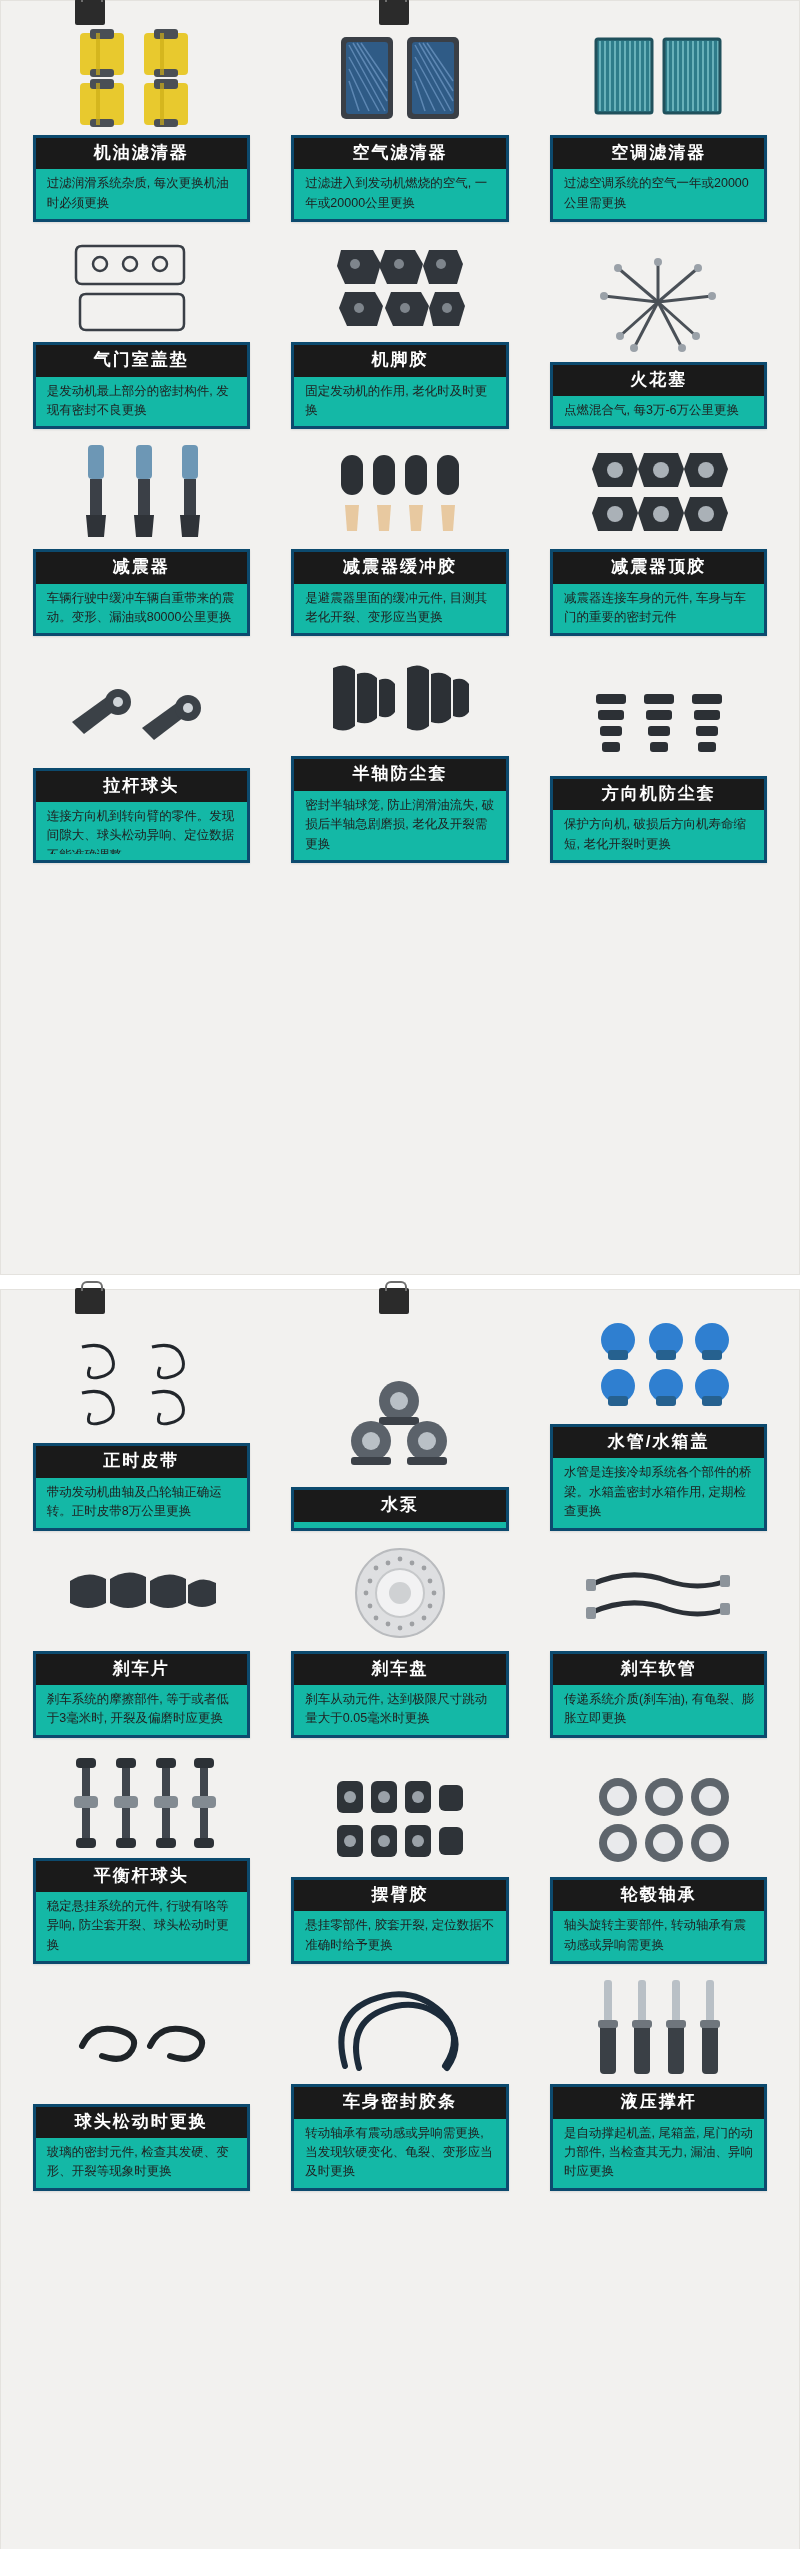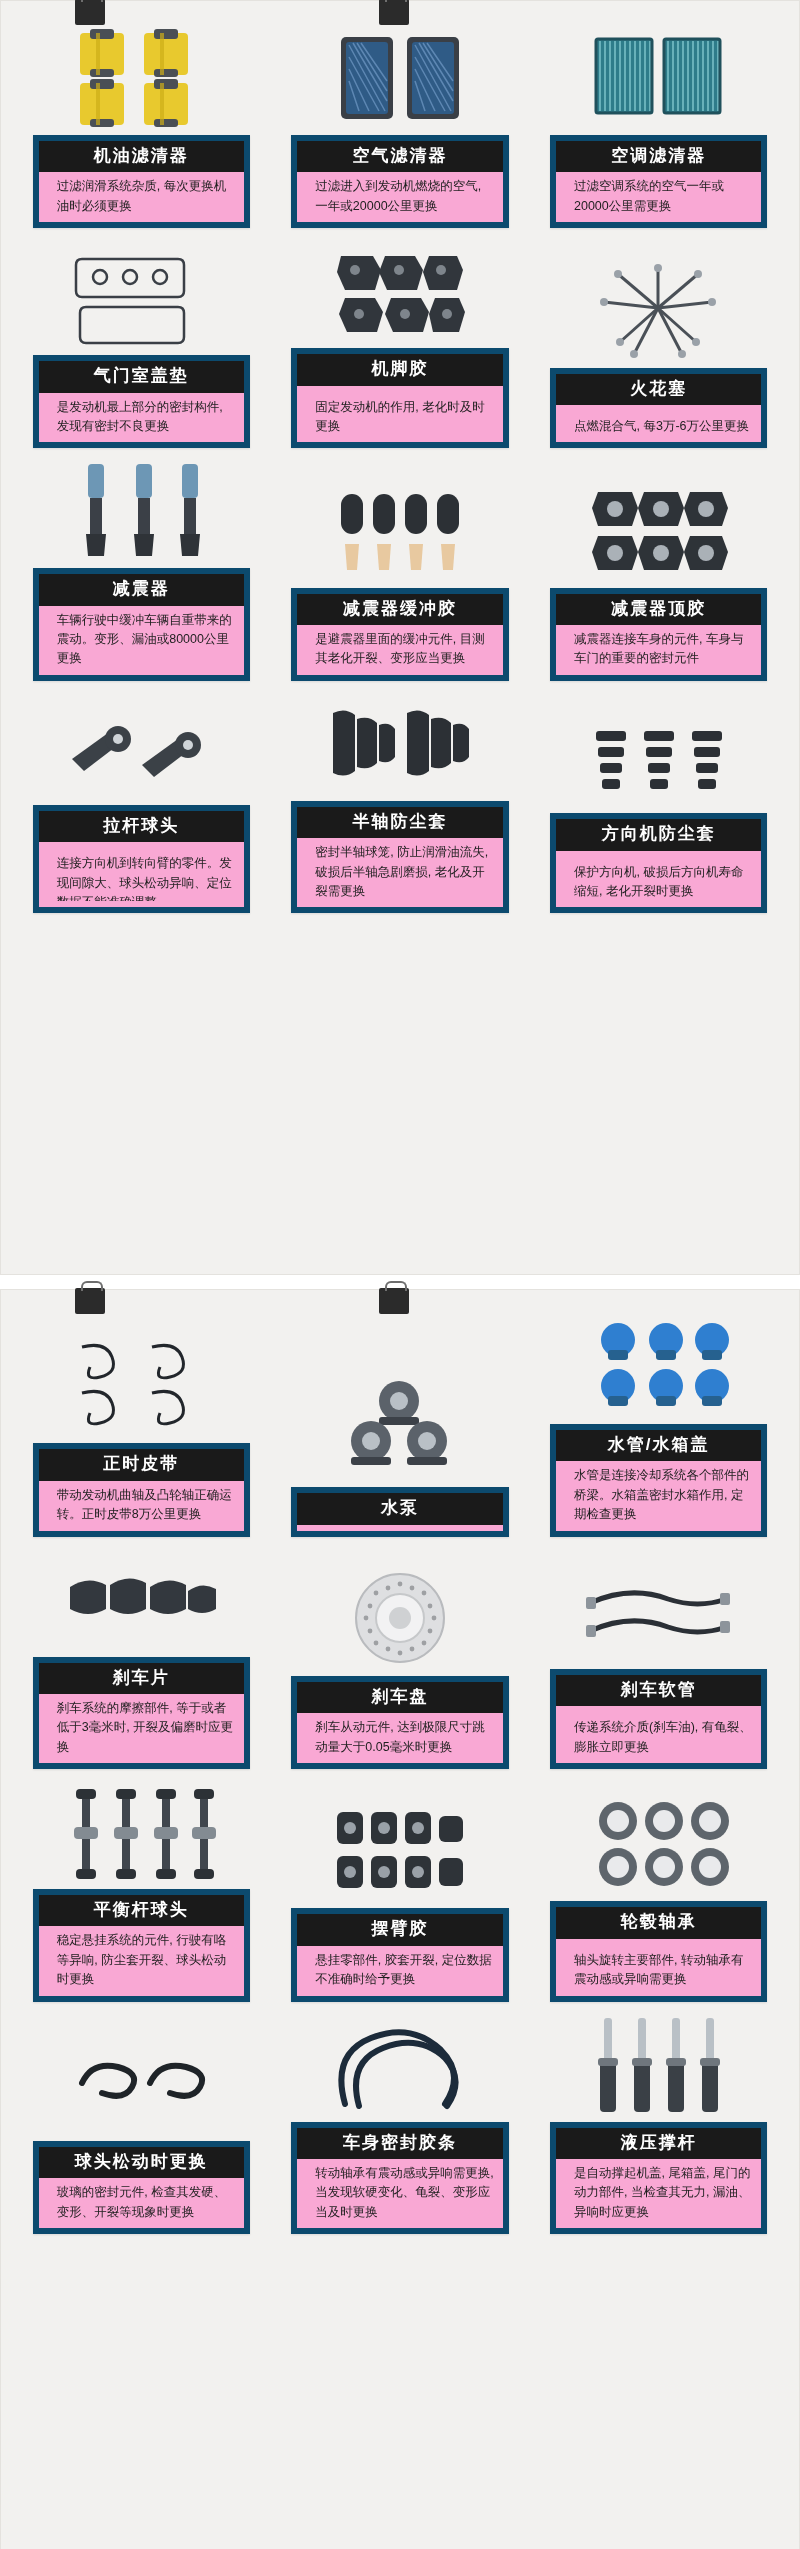--- a/index.html
+++ b/index.html
@@ -64,45 +64,45 @@
     width: 100%;
     height: 112px;
     display: flex;
     align-items: center;
     justify-content: center;
   }
   .art svg { display: block; }
 
   .label-card {
     width: 86%;
-    background: #f9a8d4;
-    border: 6px solid #0c4a6e;
+    background: #14b8a6;
+    border: 3px solid #0c4a6e;
     box-shadow: 0 1px 2px rgba(0,0,0,0.10);
     padding: 0 0 6px 0;
     text-align: center;
   }
   .title-bar {
     background: #1a1a1a;
     color: #ffffff;
     font-size: 17px;
     font-weight: bold;
     letter-spacing: 2px;
     padding: 5px 2px 6px 2px;
     line-height: 1.2;
   }
   .desc {
     color: #1f1f1f;
     font-size: 12.5px;
     line-height: 1.55;
-    padding: 5px 7px 0 18px;
+    padding: 5px 7px 0 11px;
     text-align: left;
     overflow: hidden;
   }
   .desc.clamp4 { max-height: 66px; }
-  .desc.clamp3 { max-height: 52px; margin-top: 7px; }
+  .desc.clamp3 { max-height: 52px; }
 
   .gap { height: 14px; background: #ffffff; }
 </style>
 </head>
 <body>
 
 <div class="page">
 
   <div class="board board-1">
     <div class="clip c1"></div>

